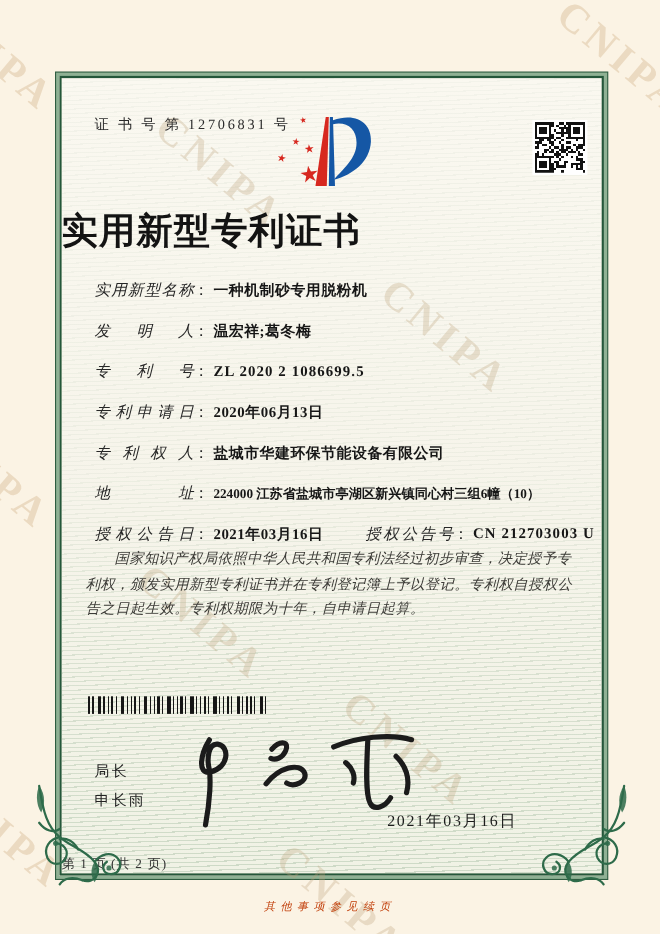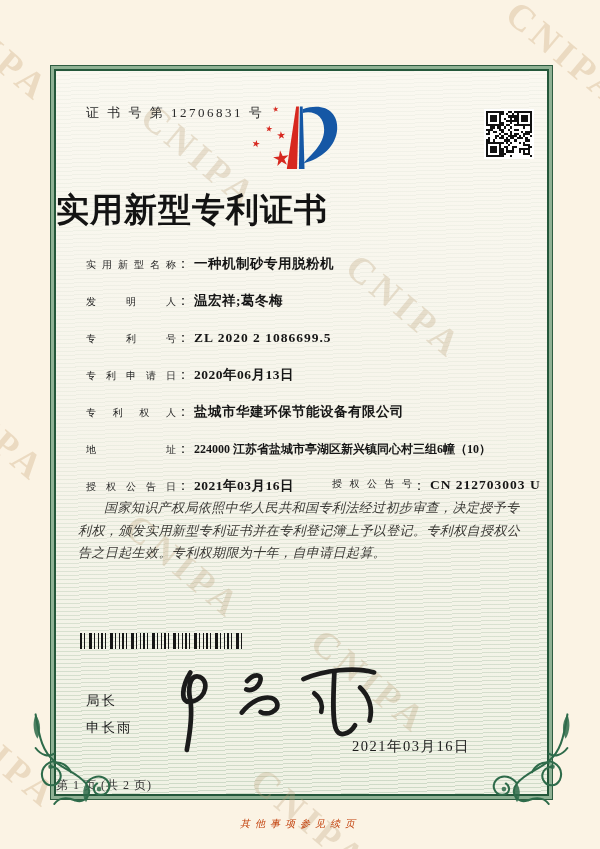--- a/index.html
+++ b/index.html
@@ -38,22 +38,22 @@
   .logo{left:186px;top:26px;width:112px;height:88px;}
   .title{
     left:0;top:117px;width:100%;text-align:left;
     font-size:33px;font-weight:700;color:#131313;letter-spacing:1px;
   }
   .qr{left:428px;top:38px;width:46px;height:46px;background:#fff;padding:2px;}
   .qr svg{display:block;width:100%;height:100%;}
   
   .field-row{left:30px;display:flex;align-items:baseline;white-space:nowrap;}
   .f-label{
-    display:inline-block;width:90px;font-size:10px;color:#262626;
-    text-align:justify;text-align-last:justify;
+    display:inline-block;width:90px;font-size:14px;color:#262626;
+    text-align:justify;text-align-last:justify;font-style:italic;
   }
   .f-colon{font-size:14px;color:#262626;margin-right:4px;}
   .f-value{font-size:13.5px;font-weight:600;color:#161616;letter-spacing:.5px;}
   .f-value.num{letter-spacing:1px;}
   .f-value.small{font-size:12px;letter-spacing:0;}
   .r1{top:184px;} .r2{top:221px;} .r3{top:258px;} .r4{top:295px;} .r5{top:332px;} .r6{top:369px;} .r7{top:406px;}
   .grant-right{position:absolute;left:246px;top:0;display:flex;align-items:flex-start;}
   .grant-right .f-label{width:80px;}
   
   .body-text{left:22px;top:426px;width:452px;color:#3b3a36;}

